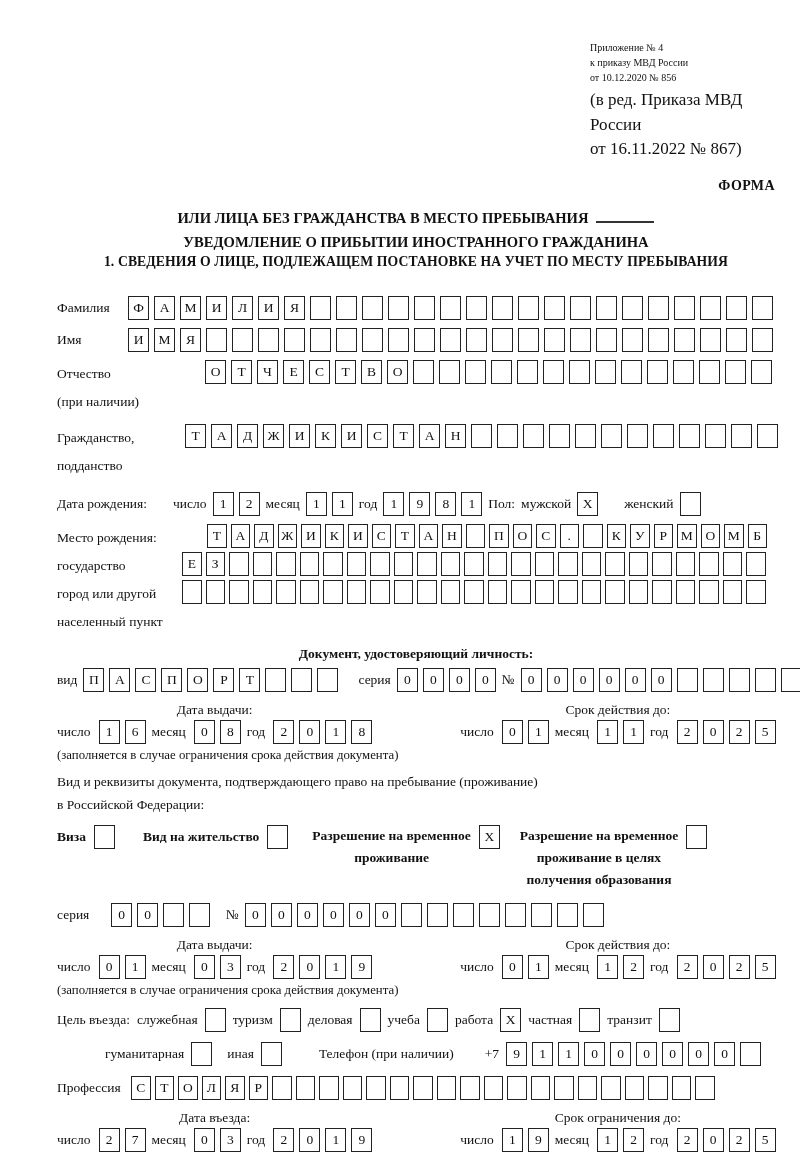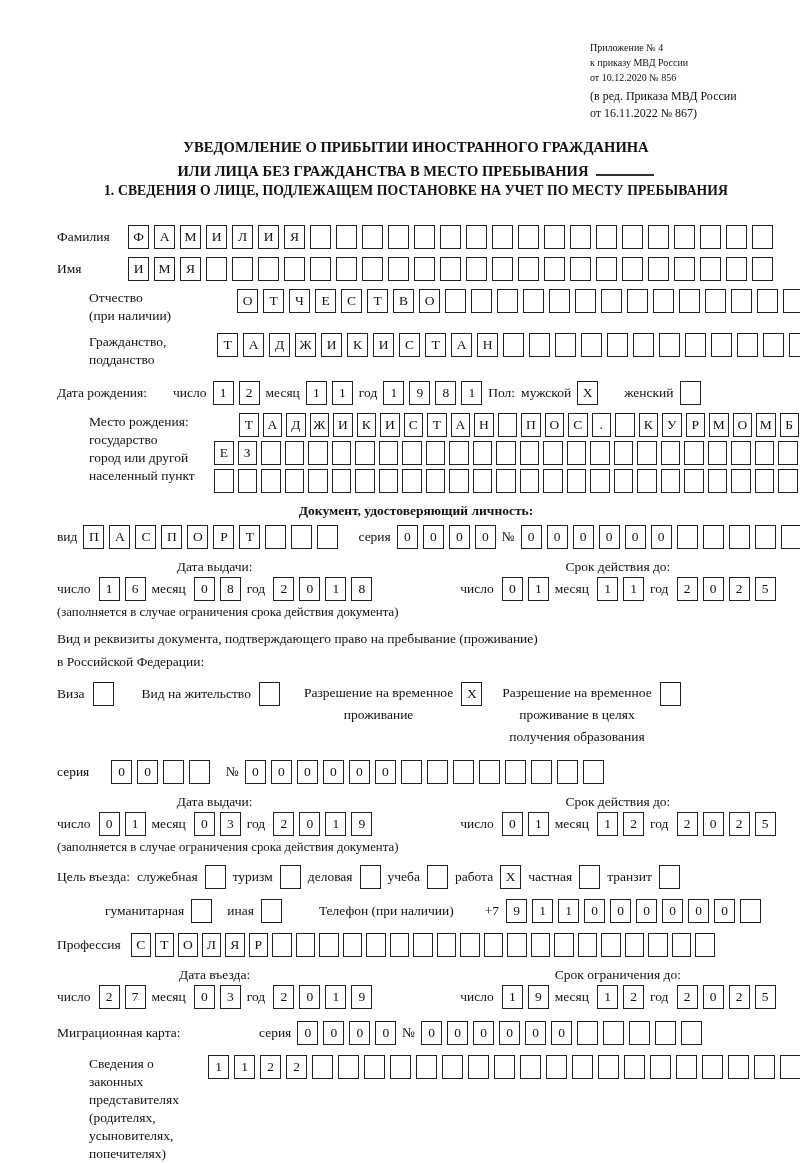--- a/index.html
+++ b/index.html
@@ -9,32 +9,32 @@
     color: #111;
     font-family: "Liberation Serif", "DejaVu Serif", serif;
     font-size: 13.5px;
     overflow: hidden;
   }
   .page { padding: 40px 25px 0 57px; width: 800px; }
 
   
   .hdr-block { margin-left: auto; width: 185px; }
   .hdr-line { font-size: 10px; line-height: 1.5; white-space: pre-line; }
-  .hdr-sub  { font-size: 12px; line-height: 1.45; margin-top: 3px; white-space: pre-line; }
+  .hdr-sub  { font-size: 17px; line-height: 1.45; margin-top: 3px; white-space: pre-line; }
   .forma { text-align: right; font-weight: bold; font-size: 14px; margin-top: 16px; letter-spacing: .4px; }
 
   
   .title { text-align: center; font-weight: bold; font-size: 14.6px; line-height: 1.65; margin-top: 12px; }
   .uline { display: inline-block; width: 58px; border-bottom: 2px solid #333; margin-left: 8px; vertical-align: baseline; }
   .sec-heading { font-weight: bold; font-size: 13.7px; text-align: center; letter-spacing: .1px; }
 
   
   .row { display: flex; align-items: flex-start; margin-top: 8px; }
   .lbl { flex: none; line-height: 24px; white-space: pre-line; }
-  .lbl.ml { line-height: 18px; margin-left: 32px; }
+  .lbl.ml { line-height: 28px; }
   .boxes { display: flex; gap: 5px; flex: none; }
   .boxes-sm { gap: 4px; }
   .cbox {
     flex: none; display: inline-block;
     width: 21px; height: 24px;
     border: 1.7px solid #222;
     text-align: center; line-height: 21px;
     font-size: 13.5px;
     background: #fff;
   }
@@ -48,47 +48,48 @@
   .dline { display: flex; align-items: center; gap: 6px; }
   .dline .dlabel { margin-right: 2px; }
   .note { text-align: left; font-size: 12.8px; margin-top: 4px; }
 
   
   .doc-heading { text-align: center; font-weight: bold; margin-top: 10px; }
 
   
   .permit-row { display: flex; align-items: flex-start; margin-top: 8px; gap: 10px; }
   .opt { display: flex; align-items: flex-start; gap: 8px; }
-  .opt .olbl { white-space: pre-line; text-align: center; line-height: 24px; }
+  .opt .olbl { white-space: pre-line; text-align: center; line-height: 24px; font-weight: bold; }
   .opt .olbl.ml { line-height: 22px; }
 
   
   .purpose-line { display: flex; align-items: center; gap: 7px; margin-top: 10px; flex-wrap: nowrap; }
   .purpose-line .plbl { flex: none; }
 
   .gap2 { width: 14px; flex: none; }
 </style>
 </head>
 <body>
 
 <div class="page">
 
   <div class="hdr-block">
     <div class="hdr-line">Приложение № 4
 к приказу МВД России
 от 10.12.2020 № 856</div>
     <div class="hdr-sub">(в ред. Приказа МВД России
 от 16.11.2022 № 867)</div>
   </div>
+  <div class="forma">ФОРМА</div>
 
   <div class="title">
-    <div>УВЕДОМЛЕНИЕ О ПРИБЫТИИ ИНОСТРАННОГО ГРАЖДАНИНА</div>
     <div>
       <span>ИЛИ ЛИЦА БЕЗ ГРАЖДАНСТВА В МЕСТО ПРЕБЫВАНИЯ</span><span class="uline"></span>
     </div>
+    <div>УВЕДОМЛЕНИЕ О ПРИБЫТИИ ИНОСТРАННОГО ГРАЖДАНИНА</div>
   </div>
 
   <div class="sec-heading">1. СВЕДЕНИЯ О ЛИЦЕ, ПОДЛЕЖАЩЕМ ПОСТАНОВКЕ НА УЧЕТ ПО МЕСТУ ПРЕБЫВАНИЯ</div>
 
   <div class="row" style="margin-top:26px">
     <div class="lbl" style="width:71px">Фамилия</div>
     <div class="boxes">
         <span class="cbox">Ф</span>
         <span class="cbox">А</span>
         <span class="cbox">М</span>

